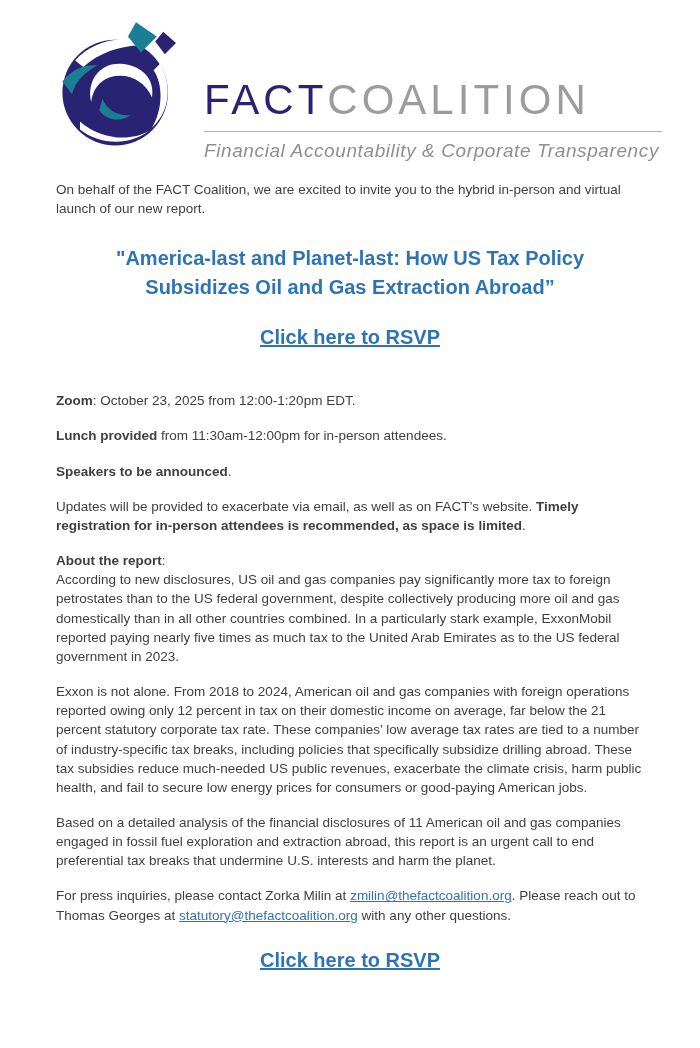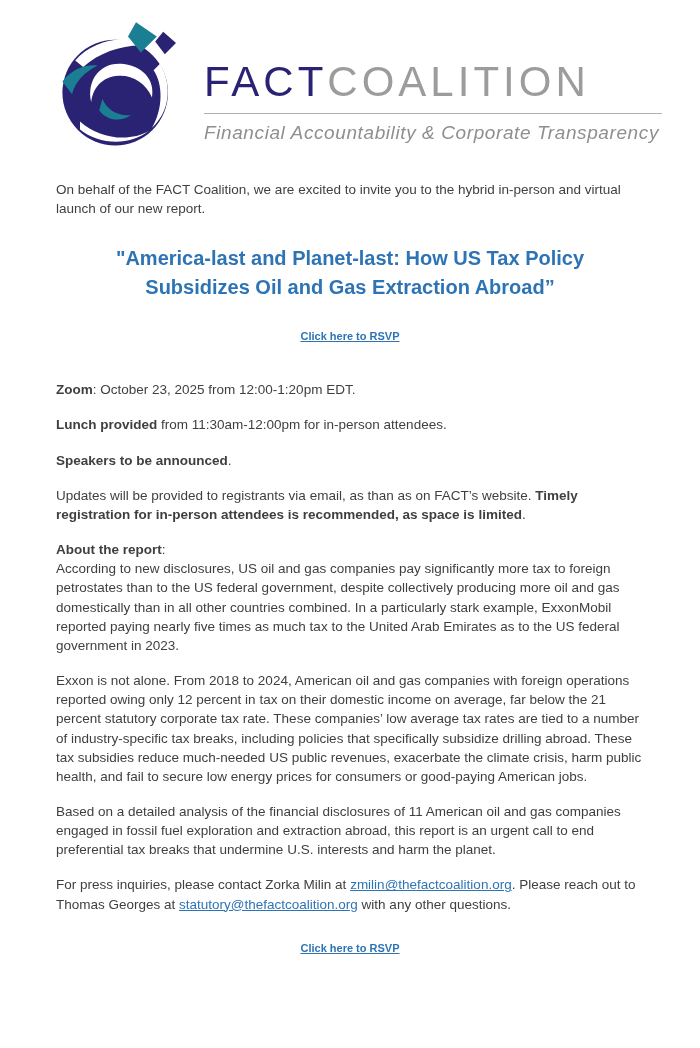--- a/index.html
+++ b/index.html
@@ -8,40 +8,40 @@
   }
   *{margin:0;padding:0;box-sizing:border-box;}
   html,body{background:#ffffff;}
   body{
     width:700px;min-height:1048px;margin:0 auto;
     font-family:"Liberation Sans", sans-serif;color:var(--body_text);
   }
   .page{width:700px;min-height:1048px;padding:8px 0 18px 0;background:#fff;}
 
   
-  .logo-row{display:flex;align-items:center;padding:4px 38px 0 56px;margin-bottom:18px;}
+  .logo-row{display:flex;align-items:flex-end;padding:4px 38px 0 56px;margin-bottom:18px;}
   .logo-icon{width:128px;height:150px;flex:0 0 auto;}
   .wordmark-block{margin-left:20px;padding-top:30px;flex:1;min-width:0;}
   .wordmark{font-size:42px;line-height:1;letter-spacing:4px;white-space:nowrap;font-weight:400;}
   .brand-primary{color:var(--navy);}
   .brand-secondary{color:var(--brand_gray);}
   .brand-divider{border:0;border-top:1px solid var(--divider);margin:10px 0 8px 0;height:0;}
   .tagline{font-size:19px;letter-spacing:.6px;color:var(--tagline_gray);white-space:nowrap;font-style:italic;}
 
   
   .content{padding:0 56px;}
-  .para{font-size:13.5px;line-height:1.42;margin:2px 0 16px 0;white-space:pre-wrap;}
+  .para{font-size:13.5px;line-height:1.42;margin:8px 0 16px 0;white-space:pre-wrap;}
   .para .b{font-weight:bold;}
   .report-title{
     color:var(--title_blue);font-size:20px;line-height:1.45;font-weight:bold;
     text-align:center;max-width:560px;margin:26px auto 24px auto;
   }
   .rsvp{text-align:center;margin:24px 0 28px 0;}
   .rsvp-link{
-    color:var(--link_blue);font-weight:bold;font-size:11px;
+    color:var(--link_blue);font-weight:bold;font-size:20px;
     text-decoration:underline;cursor:pointer;
   }
   .inline-link{color:var(--link_blue);text-decoration:underline;cursor:pointer;}
   .spacer-sm{height:6px;}
 </style>
 </head>
 <body>
 
 <div class="page">
 
@@ -75,21 +75,21 @@
 
     <div class="spacer-sm"></div>
 
 
     <p class="para"><span class="b">Zoom</span><span>: October 23, 2025 from 12:00-1:20pm EDT.</span></p>
 
     <p class="para"><span class="b">Lunch provided</span><span> from 11:30am-12:00pm for in-person attendees.</span></p>
 
     <p class="para"><span class="b">Speakers to be announced</span><span>.</span></p>
 
-    <p class="para"><span>Updates will be provided to registrants via email, as than as on FACT’s website. </span><span class="b">Timely registration for in-person attendees is recommended, as space is limited</span><span>.</span></p>
+    <p class="para"><span>Updates will be provided to exacerbate via email, as well as on FACT’s website. </span><span class="b">Timely registration for in-person attendees is recommended, as space is limited</span><span>.</span></p>
 
     <p class="para"><span class="b">About the report</span><span>:
 According to new disclosures, US oil and gas companies pay significantly more tax to foreign petrostates than to the US federal government, despite collectively producing more oil and gas domestically than in all other countries combined. In a particularly stark example, ExxonMobil reported paying nearly five times as much tax to the United Arab Emirates as to the US federal government in 2023.</span></p>
 
     <p class="para"><span>Exxon is not alone. From 2018 to 2024, American oil and gas companies with foreign operations reported owing only 12 percent in tax on their domestic income on average, far below the 21 percent statutory corporate tax rate. These companies’ low average tax rates are tied to a number of industry-specific tax breaks, including policies that specifically subsidize drilling abroad. These tax subsidies reduce much-needed US public revenues, exacerbate the climate crisis, harm public health, and fail to secure low energy prices for consumers or good-paying American jobs.</span></p>
 
     <p class="para"><span>Based on a detailed analysis of the financial disclosures of 11 American oil and gas companies engaged in fossil fuel exploration and extraction abroad, this report is an urgent call to end preferential tax breaks that undermine U.S. interests and harm the planet.</span></p>
 
     <p class="para"><span>For press inquiries, please contact Zorka Milin at </span><a href="#" class="inline-link">zmilin@thefactcoalition.org</a><span>. Please reach out to Thomas Georges at </span><a href="#" class="inline-link">statutory@thefactcoalition.org</a><span> with any other questions.</span></p>
 

